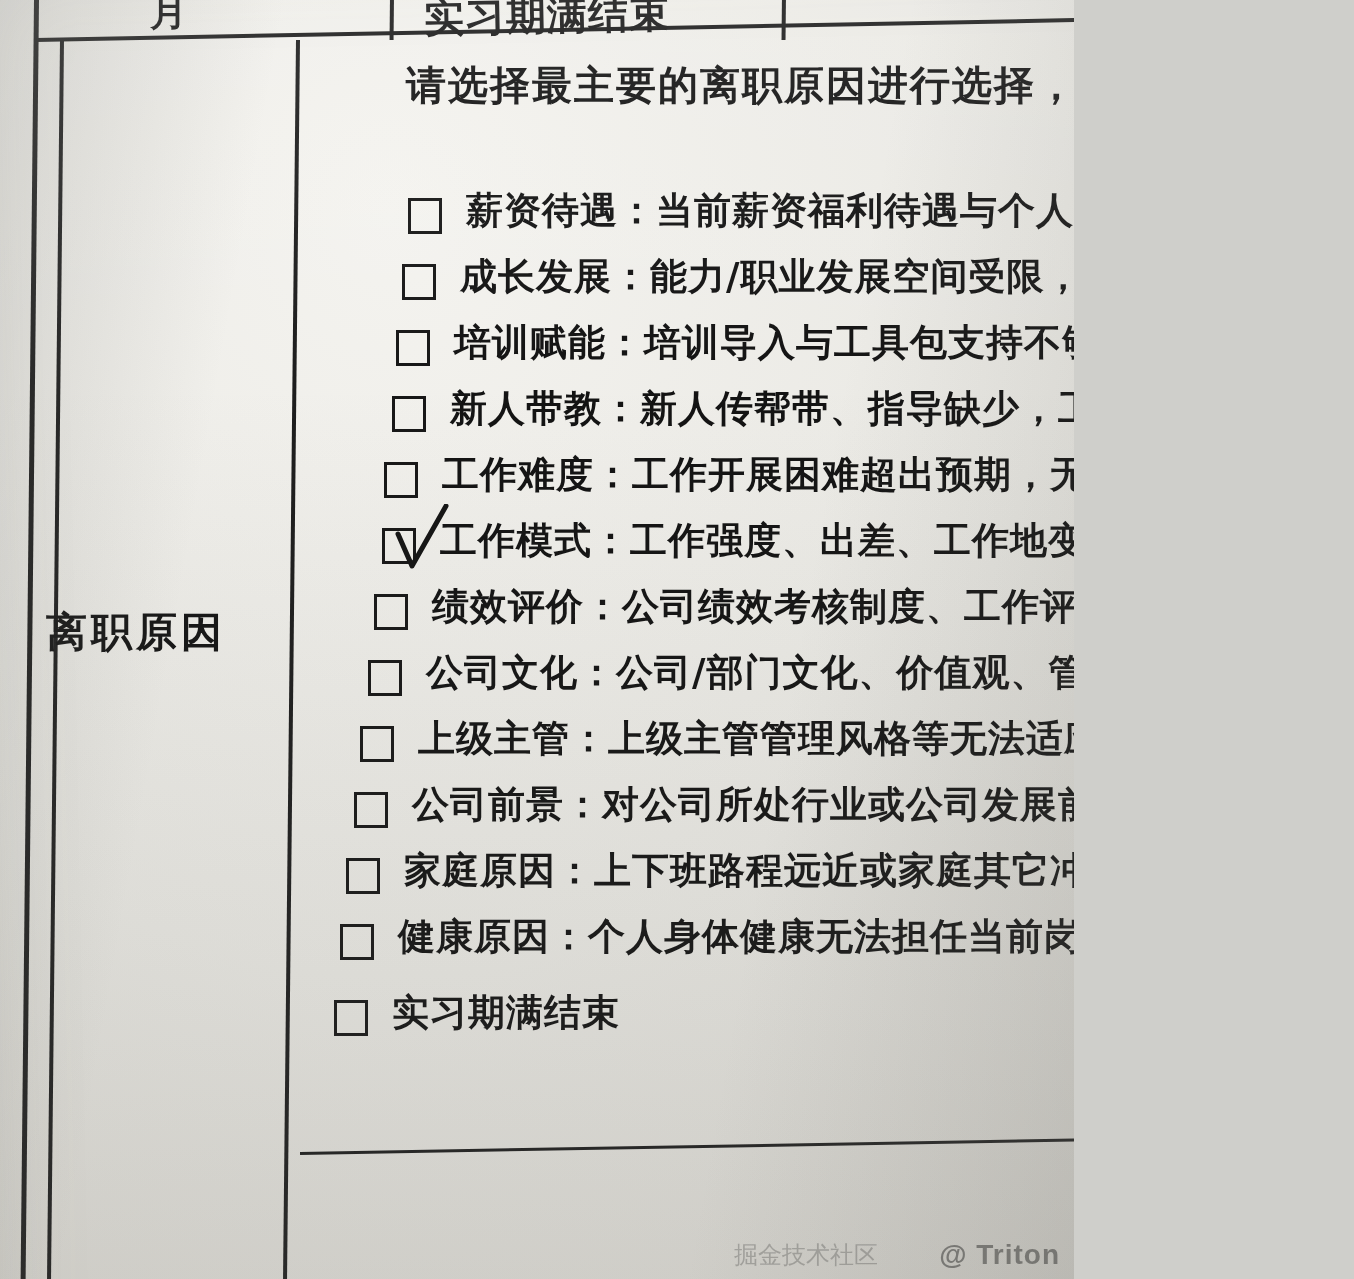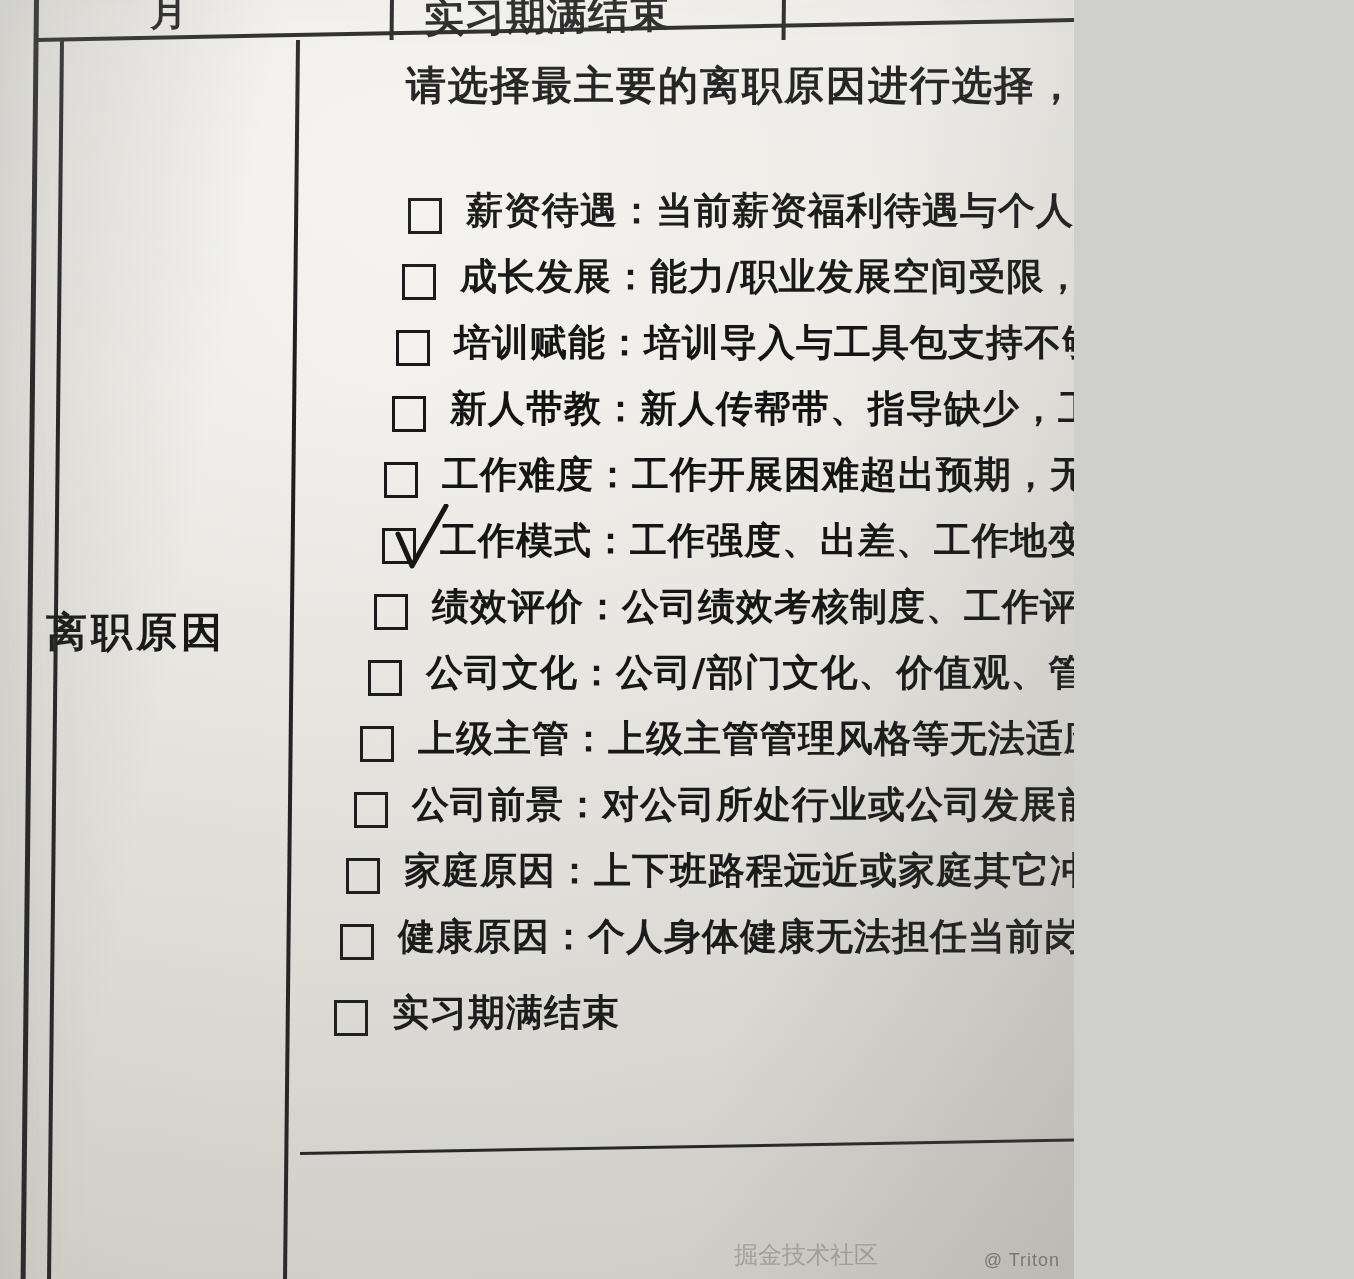--- a/index.html
+++ b/index.html
@@ -140,25 +140,26 @@
     top: 1168px;
     width: 60px;
     height: 90px;
   }
 
   
   .watermark {
     position: absolute;
     right: 14px;
     bottom: 8px;
-    font-size: 18px;
+    font-size: 28px;
     color: rgba(60,60,58,0.55);
     font-family: "Liberation Sans", sans-serif;
     letter-spacing: 1px;
     white-space: nowrap;
+    font-weight: bold;
   }
   .wm-faint {
     position: absolute;
     right: 196px;
     bottom: 8px;
     font-size: 24px;
     color: rgba(95,95,92,0.40);
     font-family: "Liberation Sans", sans-serif;
     white-space: nowrap;
   }

